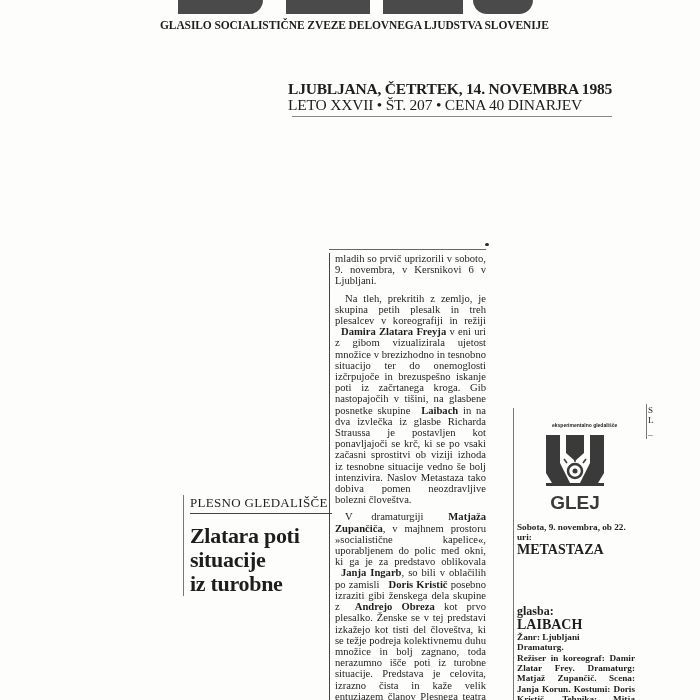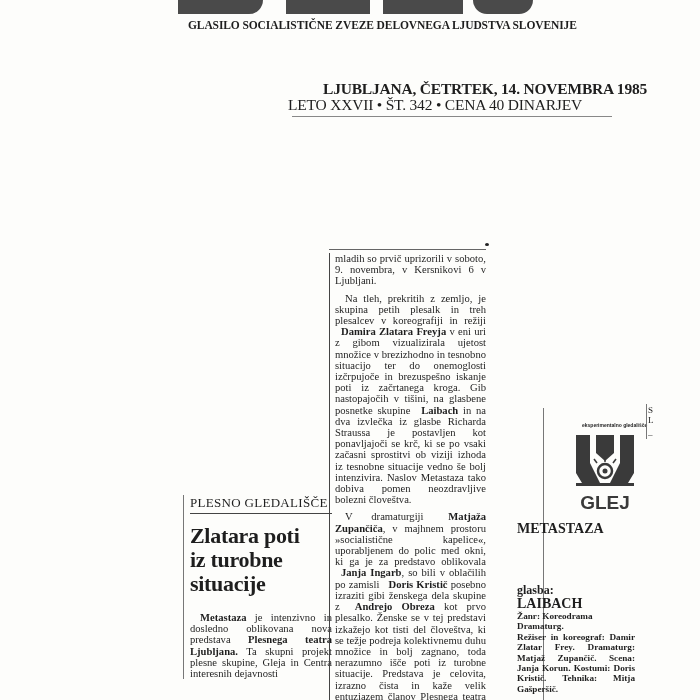--- a/index.html
+++ b/index.html
@@ -8,28 +8,27 @@
     background:#fdfdfb;
     font-family:"Liberation Serif", "DejaVu Serif", serif;
     color:#1e1e1e;
   }
   .abs { position:absolute; }
 
   
   .mast-logo { left:178px; top:0; width:350px; height:14px; }
   .mast-logo .blk { position:absolute; top:0; height:14px; background:#4a4a4a; }
   .mast-sub {
-    left:188px; top:19px; font-size:11.5px; font-weight:bold; letter-spacing:-0.1px;
+    left:160px; top:19px; font-size:11.5px; font-weight:bold; letter-spacing:-0.1px;
     white-space:nowrap;
     text-align:right;
   }
   .dateline {
     left:288px; top:80px; font-size:15.5px; font-weight:bold; white-space:nowrap;
     letter-spacing:-0.2px;
-    margin-left:35px;
   }
   .issueline {
     left:288px; top:96px; font-size:15.5px; white-space:nowrap; letter-spacing:-0.2px;
   }
   .issue-rule { left:292px; top:116px; width:320px; height:1px; background:#888; }
 
   
   .col-mid {
     left:329px; top:253px; width:151px;
     font-size:10.6px; line-height:11.2px; text-align:justify;
@@ -55,21 +54,21 @@
     font-size:22px; font-weight:bold; line-height:24px; margin-top:10px;
     font-family:"Liberation Serif", serif; letter-spacing:-0.3px;
   }
   .lead {
     font-size:10.6px; line-height:11.2px; margin-top:16px; text-align:justify;
     text-indent:10px;
   }
 
   
   .ad-box {
-    left:543px; top:408px; width:122px; height:292px;
+    left:513px; top:408px; width:122px; height:292px;
     border-left:1.5px solid #777;
   }
   .ad-small { position:absolute; left:38px; top:14px; font-size:5px; font-weight:bold; white-space:nowrap; font-family:"Liberation Sans", sans-serif; }
   .logo { position:absolute; left:30px; top:25px; width:62px; height:80px; }
   .ad-text {
     left:517px; top:522px; width:118px;
     font-size:9.2px; line-height:10.4px; font-weight:bold;
   }
   .ad-text .big { font-size:14px; line-height:14px; }
   .ad-text .mid { font-size:12px; line-height:13px;margin-top:48px; }
@@ -83,34 +82,31 @@
 <body>
 
 <div class="abs mast-logo">
   <div class="blk" style="left:0;width:85px;border-radius:0 0 30px 0;"></div>
   <div class="blk" style="left:108px;width:84px;"></div>
   <div class="blk" style="left:205px;width:80px;"></div>
   <div class="blk" style="left:295px;width:60px;border-radius:0 0 30px 30px;"></div>
 </div>
 <div class="abs mast-sub">GLASILO SOCIALISTIČNE ZVEZE DELOVNEGA LJUDSTVA SLOVENIJE</div>
 <div class="abs dateline">LJUBLJANA, ČETRTEK, 14. NOVEMBRA 1985</div>
-<div class="abs issueline">LETO XXVII • ŠT. 342 • CENA 40 DINARJEV</div>
+<div class="abs issueline">LETO XXVII • ŠT. 207 • CENA 40 DINARJEV</div>
 <div class="abs issue-rule"></div>
 
 <span class="speck" style="left:485px;top:243px;width:4px;height:3px;"></span>
 
 <div class="abs col-left">
   <div class="rubric">PLESNO GLEDALIŠČE</div>
   <div class="headline">
     <div>Zlatara poti</div>
+    <div>situacije</div>
     <div>iz turobne</div>
-    <div>situacije</div>
-  </div>
-  <div class="lead">
-    <b>Metastaza</b><span> je intenzivno in dosledno oblikovana nova predstava </span><b>Plesnega teatra Ljubljana.</b><span> Ta skupni projekt plesne skupine, Gleja in Centra interesnih dejavnosti</span>
   </div>
 </div>
 
 <div class="abs col-mid-top-rule"></div>
 <div class="abs col-mid">
   <p class="first">mladih so prvič uprizorili v soboto, 9. novembra, v Kersnikovi 6 v Ljubljani.</p>
   <p>
     <span>Na tleh, prekritih z zemljo, je skupina petih plesalk in treh plesalcev v koreografiji in režiji </span><b>Damira Zlatara Freyja</b><span> v eni uri z gibom vizualizirala ujetost množice v brezizhodno in tesnobno situacijo ter do onemoglosti izčrpujoče in brezuspešno iskanje poti iz začrtanega kroga. Gib nastopajočih v tišini, na glasbene posnetke skupine </span><b>Laibach</b><span> in na dva izvlečka iz glasbe Richarda Straussa je postavljen kot ponavljajoči se krč, ki se po vsaki začasni sprostitvi ob viziji izhoda iz tesnobne situacije vedno še bolj intenzivira. Naslov Metastaza tako dobiva pomen neozdravljive bolezni človeštva.</span>
   </p>
   <p>
@@ -130,24 +126,25 @@
     <g stroke="#3a3a3a" stroke-width="1.5">
       <line x1="23" y1="30" x2="20" y2="26"></line>
         <line x1="31" y1="29" x2="31" y2="25"></line>
         <line x1="39" y1="30" x2="42" y2="26"></line>
     </g>
     <rect x="2" y="50" width="58" height="3" fill="#3a3a3a"></rect>
     <text x="31" y="76" text-anchor="middle" font-family="Liberation Sans, sans-serif" font-weight="bold" font-size="19" fill="#3a3a3a">GLEJ</text>
   </svg>
 </div>
 <div class="abs ad-text">
+  <div>Sobota, 9. novembra, ob 22. uri:</div>
   <div class="big">METASTAZA</div>
   <div class="mid">glasba:</div>
   <div class="big">LAIBACH</div>
-  <div>Žanr: Koreodrama</div>
+  <div>Žanr: Ljubljani</div>
   <div>Dramaturg.</div>
   <div class="j">Režiser in koreograf: Damir Zlatar Frey. Dramaturg: Matjaž Zupančič. Scena: Janja Korun. Kostumi: Doris Kristič. Tehnika: Mitja Gašperšič.</div>
 
 </div>
 
 <div class="abs edge-line"></div>
 <div class="abs edge-marks">
   <div>S</div>
   <div>L</div>
   <div style="margin-top:4px;">–</div>

